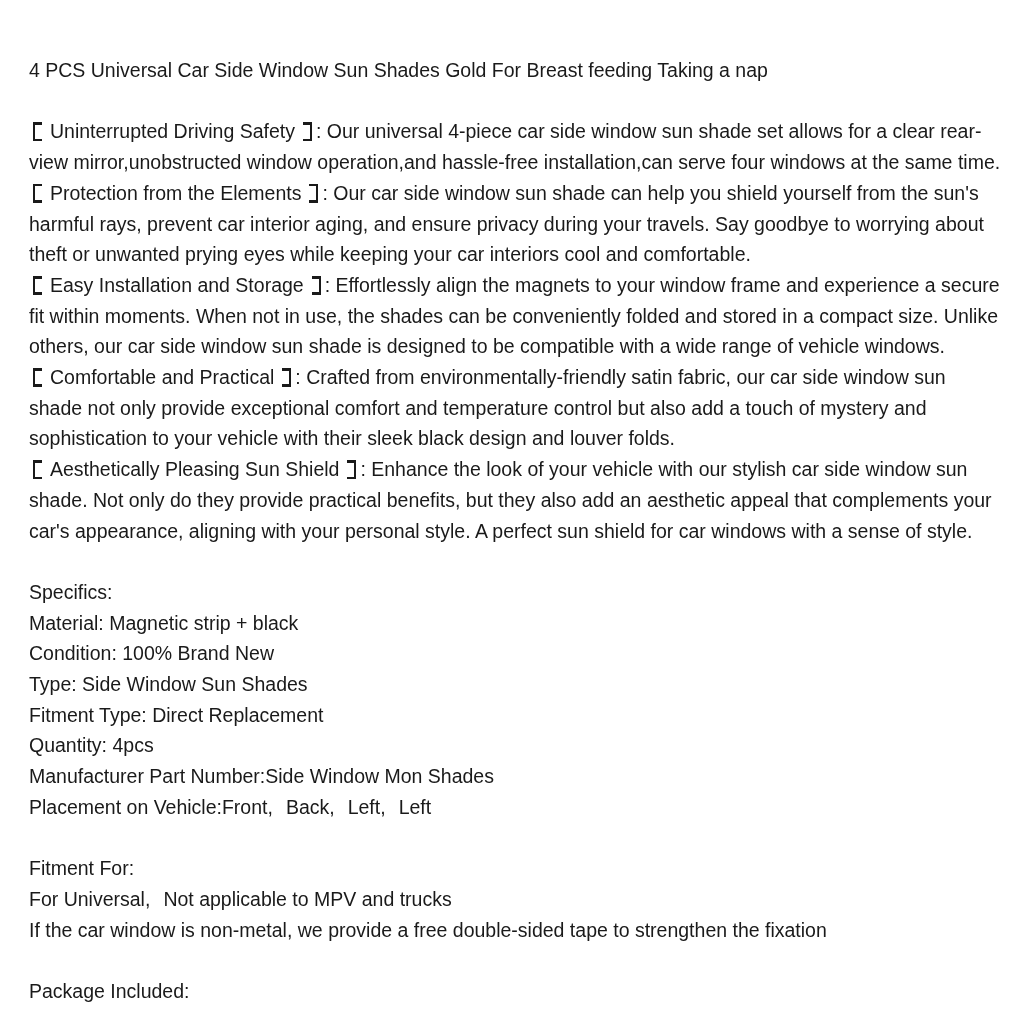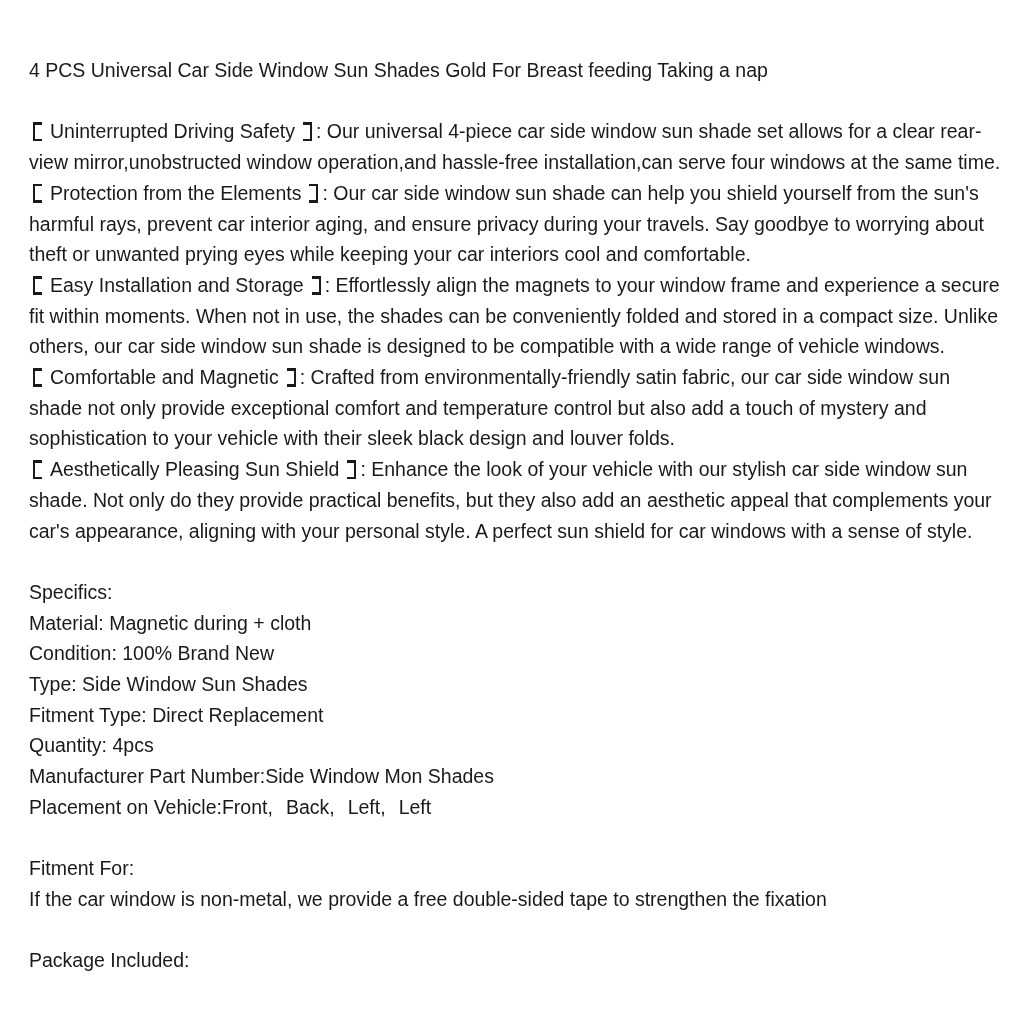--- a/index.html
+++ b/index.html
@@ -78,42 +78,45 @@
     <p class="para">
       <span class="lbr"></span><span>Uninterrupted Driving Safety</span><span class="rbr"></span><span>: Our universal 4-piece car side window sun shade set allows for a clear rear-view mirror,unobstructed window operation,and hassle-free installation,can serve four windows at the same time.</span>
     </p>
     <p class="para">
       <span class="lbr"></span><span>Protection from the Elements</span><span class="rbr"></span><span>: Our car side window sun shade can help you shield yourself from the sun's harmful rays, prevent car interior aging, and ensure privacy during your travels. Say goodbye to worrying about theft or unwanted prying eyes while keeping your car interiors cool and comfortable.</span>
     </p>
     <p class="para">
       <span class="lbr"></span><span>Easy Installation and Storage</span><span class="rbr"></span><span>: Effortlessly align the magnets to your window frame and experience a secure fit within moments. When not in use, the shades can be conveniently folded and stored in a compact size. Unlike others, our car side window sun shade is designed to be compatible with a wide range of vehicle windows.</span>
     </p>
     <p class="para">
-      <span class="lbr"></span><span>Comfortable and Magnetic</span><span class="rbr"></span><span>: Crafted from environmentally-friendly satin fabric, our car side window sun shade not only provide exceptional comfort and temperature control but also add a touch of mystery and sophistication to your vehicle with their sleek black design and louver folds.</span>
+      <span class="lbr"></span><span>Comfortable and Practical</span><span class="rbr"></span><span>: Crafted from environmentally-friendly satin fabric, our car side window sun shade not only provide exceptional comfort and temperature control but also add a touch of mystery and sophistication to your vehicle with their sleek black design and louver folds.</span>
     </p>
     <p class="para">
       <span class="lbr"></span><span>Aesthetically Pleasing Sun Shield</span><span class="rbr"></span><span>: Enhance the look of your vehicle with our stylish car side window sun shade. Not only do they provide practical benefits, but they also add an aesthetic appeal that complements your car's appearance, aligning with your personal style. A perfect sun shield for car windows with a sense of style.</span>
     </p>
   </section>
 
   <section class="section">
     <div class="line">Specifics:</div>
-    <div class="line">Material: Magnetic during + cloth</div>
+    <div class="line">Material: Magnetic strip + black</div>
     <div class="line">Condition: 100% Brand New</div>
     <div class="line">Type: Side Window Sun Shades</div>
     <div class="line">Fitment Type: Direct Replacement</div>
     <div class="line">Quantity: 4pcs</div>
     <div class="line">Manufacturer Part Number:Side Window Mon Shades</div>
     <div class="line">
       <span>Placement on Vehicle:</span><span>Front</span><span class="wc">,</span><span>Back</span><span class="wc">,</span><span>Left</span><span class="wc">,</span><span>Left</span>
     </div>
   </section>
 
   <section class="section">
     <div class="line">Fitment For:</div>
+    <div class="line">
+      <span>For Universal</span><span class="wc">,</span><span>Not applicable to MPV and trucks</span>
+    </div>
     <div class="line">If the car window is non-metal, we provide a free double-sided tape to strengthen the fixation</div>
   </section>
 
   <section class="section">
     <div class="line">Package Included:</div>
   </section>
 
 </div>
 
 </body></html>

